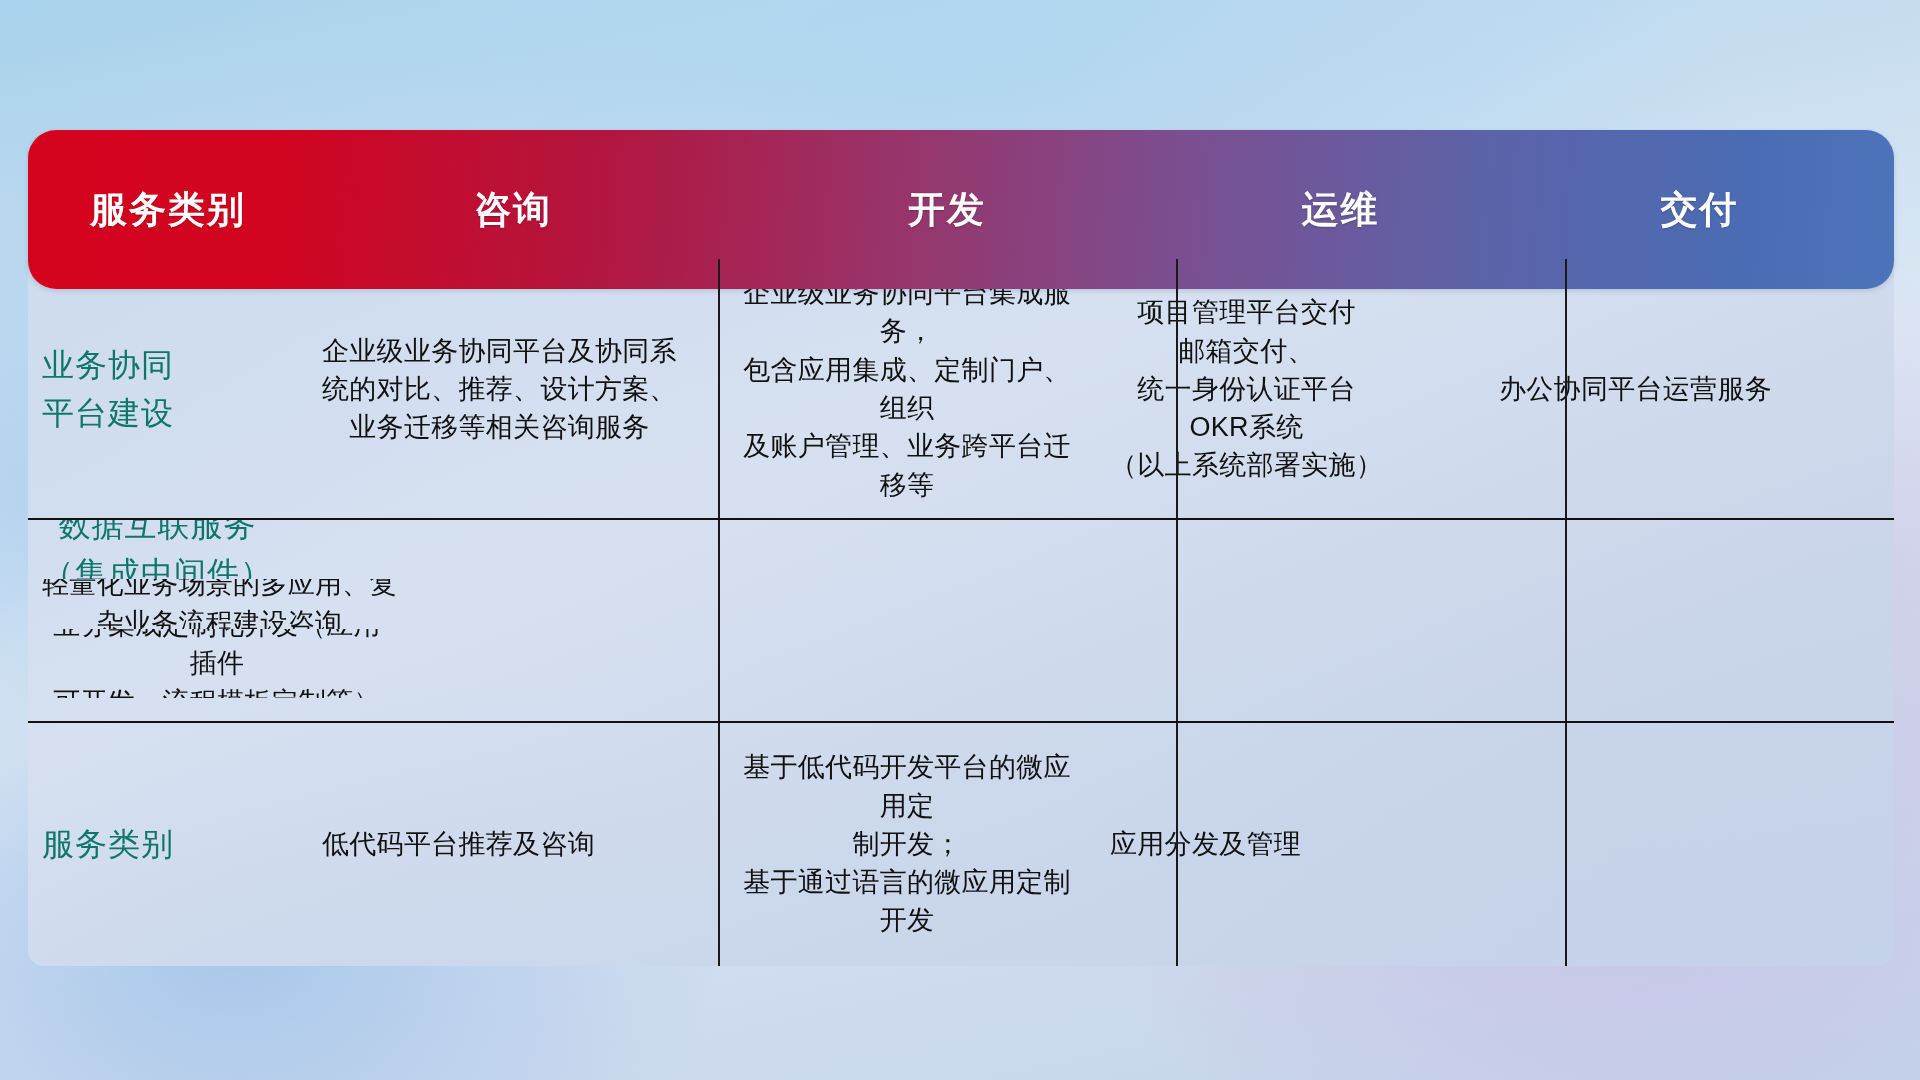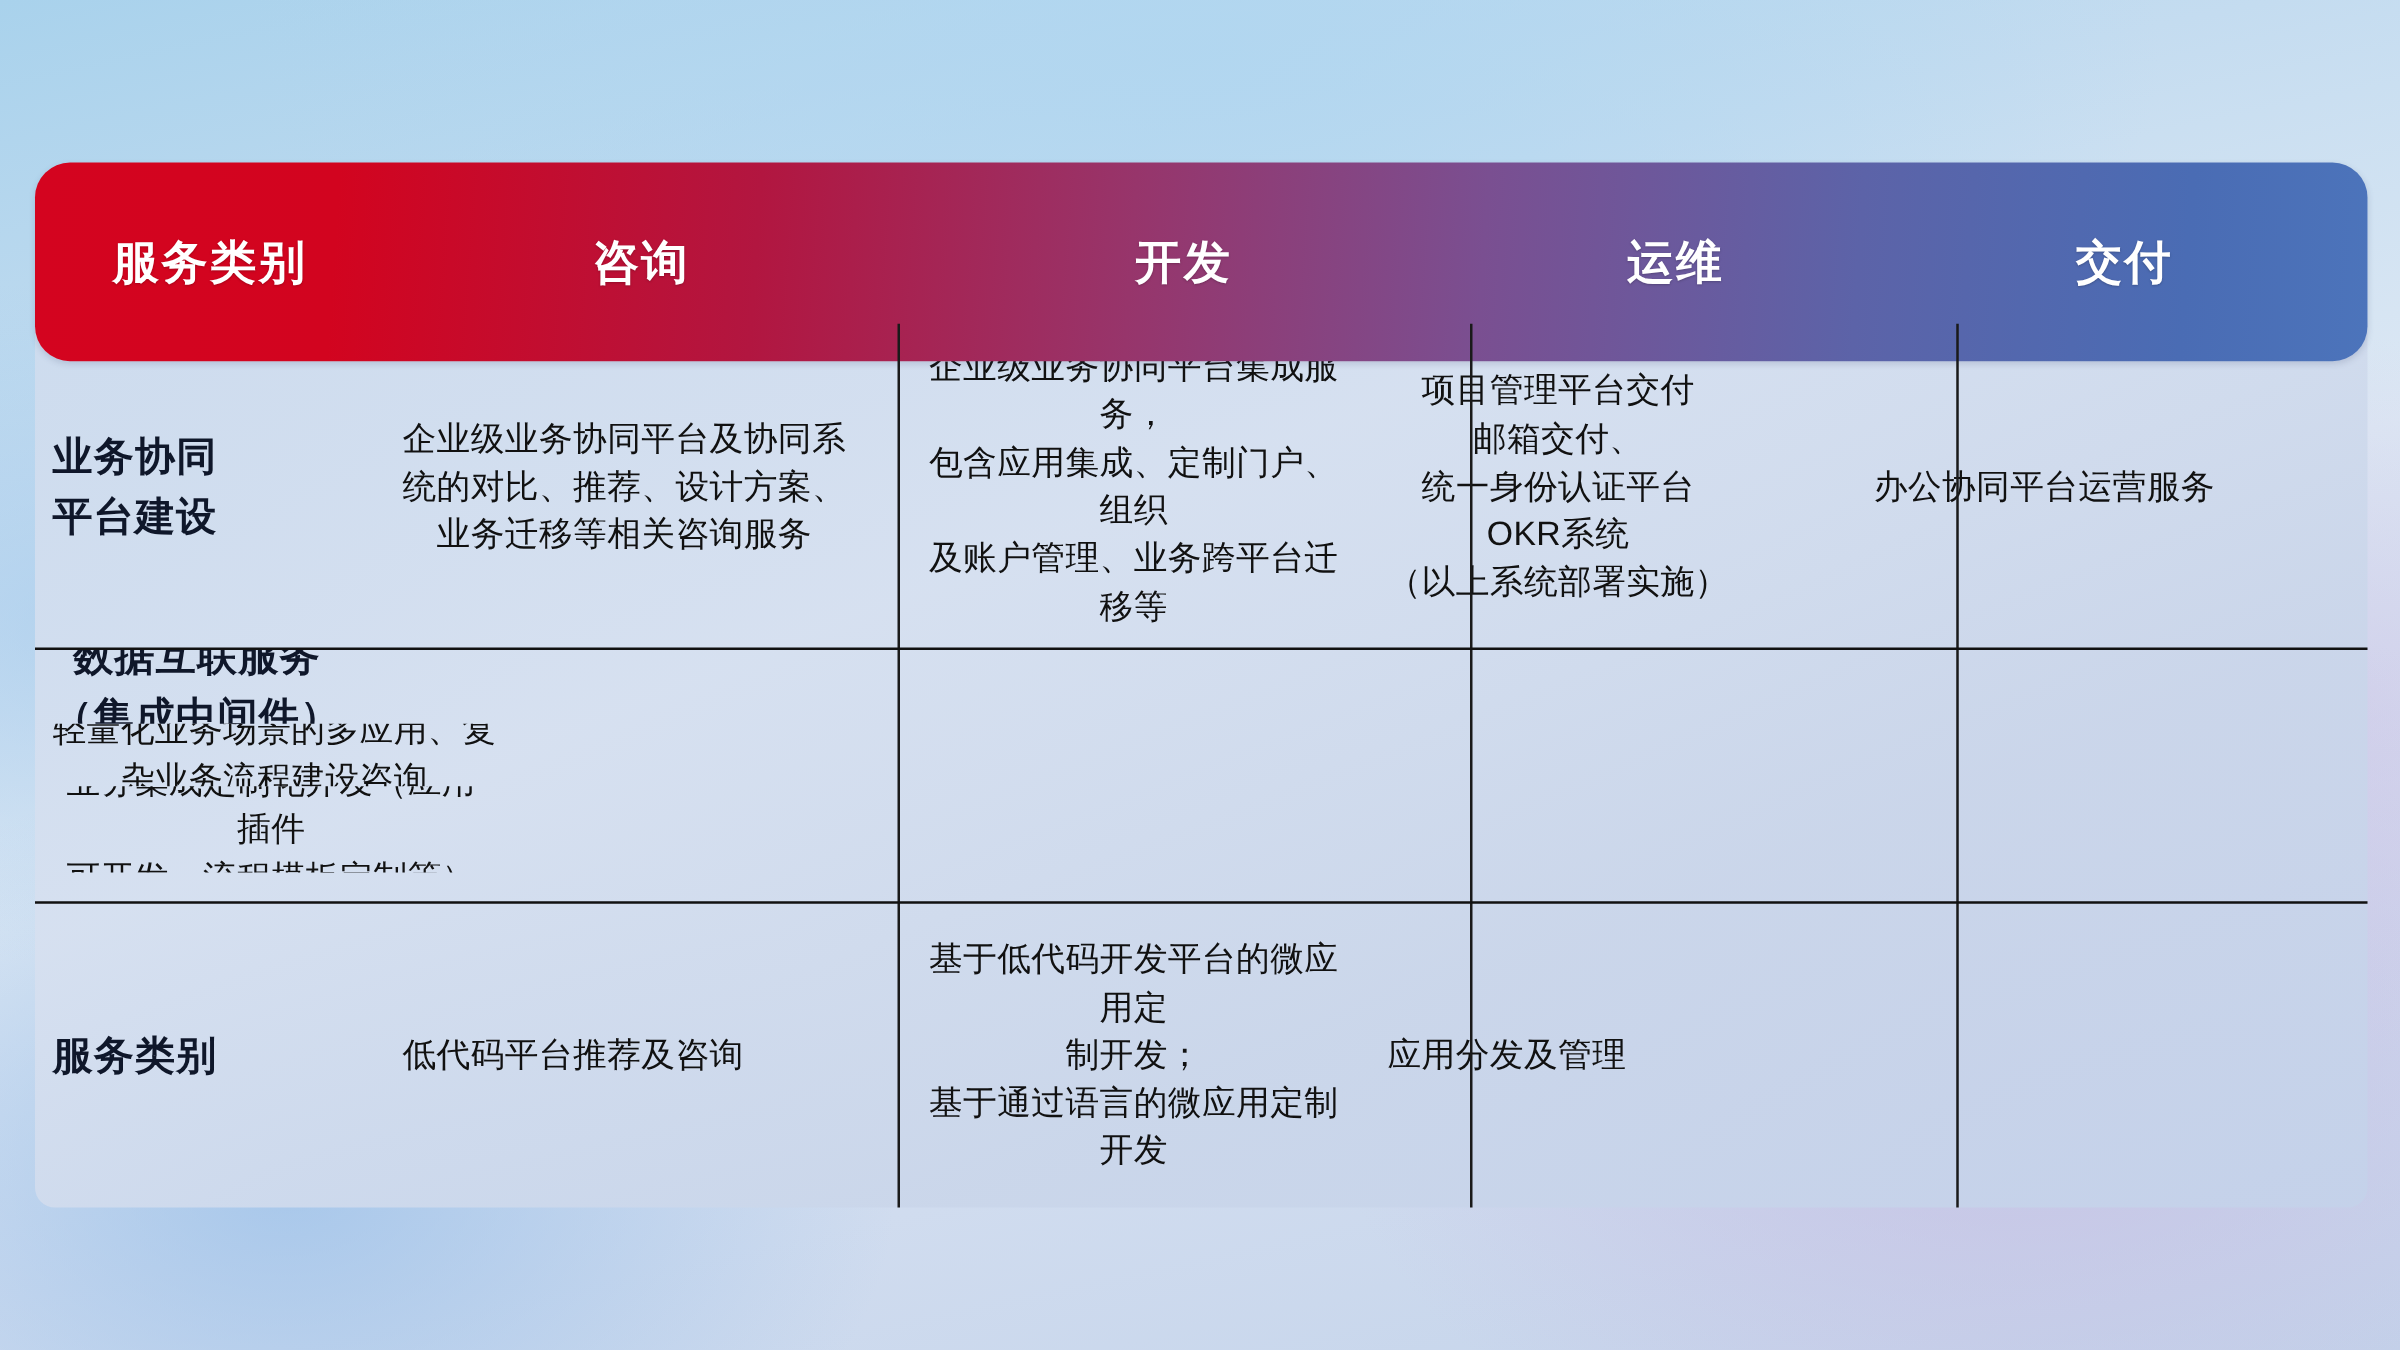--- a/index.html
+++ b/index.html
@@ -140,22 +140,22 @@
     letter-spacing: 0.3px;
     overflow: hidden;
   }
   .td.c0 { width: 280px; }
   .td.c1 { width: 410px; }
   .td.c2 { width: 378px; }
   .td.c3 { width: 389px; }
   .td.c4 { width: 329px; }
 
   .td.cat {
-    color: #0f172a;
-    font-weight: bold;
+    color: #0f766e;
+    font-weight: normal;
     font-size: 32px;
     letter-spacing: 1px;
     line-height: 1.5;
   }
 
   .cell-text { display: block; white-space: pre-line; }
 </style>
 </head>
 <body>
 

